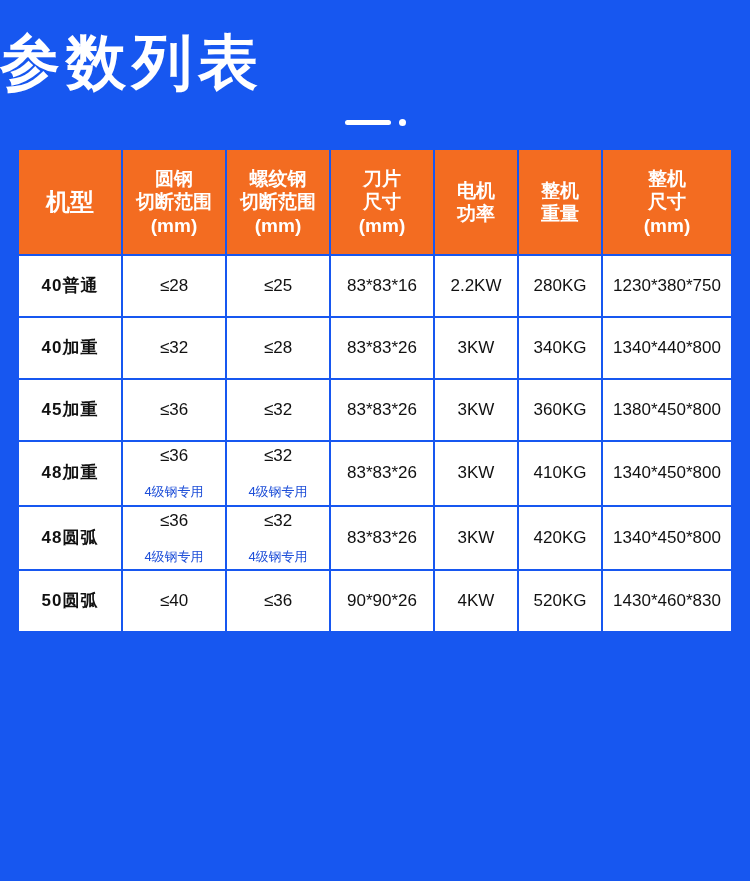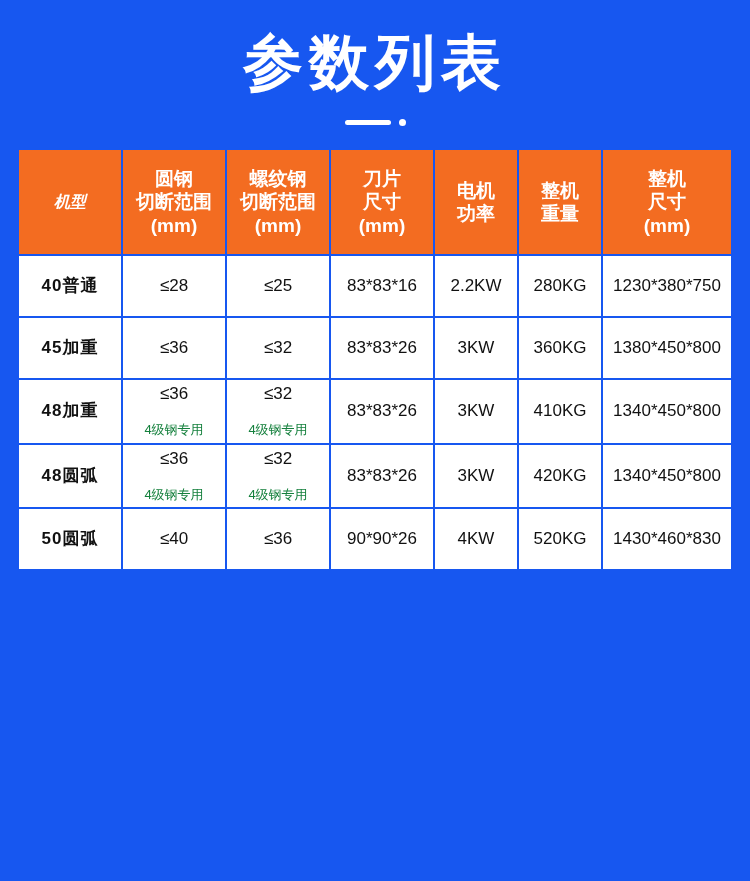--- a/index.html
+++ b/index.html
@@ -15,21 +15,20 @@
   }
   .page {
     position: relative;
     width: 750px;
     height: 881px;
     background: #1757f0;
     box-sizing: border-box;
   }
   .title-block {
     padding-top: 28px;
-    text-align: center;
   }
   .main-title {
     color: #ffffff;
     font-size: 60px;
     font-weight: bold;
     letter-spacing: 6px;
     line-height: 1.15;
     margin: 0;
   }
   .divider {
@@ -71,40 +70,39 @@
   table.param-table thead th {
     background: #f36c21;
     color: #ffffff;
     font-weight: bold;
     font-size: 19px;
     line-height: 1.22;
     height: 96px;
     padding: 4px 2px;
   }
   table.param-table thead th.model-head {
-    font-size: 16px;
-    font-style: italic;
+    font-size: 24px;
   }
   td.model-cell {
     background: #f36c21;
     color: #ffffff;
     font-weight: bold;
     font-size: 22px;
     letter-spacing: 1px;
   }
   tbody tr {
     height: 62px;
   }
   .cell-main {
     display: block;
     line-height: 1.2;
   }
   .cell-note {
     display: block;
-    color: #15803d;
+    color: #1d4ed8;
     font-size: 13px;
     line-height: 1.25;
     margin-top: 18px;
   }
   col.c-model { width: 104px; }
   col.c-round { width: 104px; }
   col.c-thread { width: 104px; }
   col.c-blade  { width: 104px; }
   col.c-motor  { width: 84px; }
   col.c-weight { width: 84px; }
@@ -163,20 +161,43 @@
           </td>
           <td>
             <span class="cell-main">280KG</span>
           </td>
           <td>
             <span class="cell-main">1230*380*750</span>
           </td>
         </tr>
         <tr>
           <td class="model-cell">
+            <span class="cell-main">40加重</span>
+          </td>
+          <td>
+            <span class="cell-main">≤32</span>
+          </td>
+          <td>
+            <span class="cell-main">≤28</span>
+          </td>
+          <td>
+            <span class="cell-main">83*83*26</span>
+          </td>
+          <td>
+            <span class="cell-main">3KW</span>
+          </td>
+          <td>
+            <span class="cell-main">340KG</span>
+          </td>
+          <td>
+            <span class="cell-main">1340*440*800</span>
+          </td>
+        </tr>
+        <tr>
+          <td class="model-cell">
             <span class="cell-main">45加重</span>
           </td>
           <td>
             <span class="cell-main">≤36</span>
           </td>
           <td>
             <span class="cell-main">≤32</span>
           </td>
           <td>
             <span class="cell-main">83*83*26</span>

